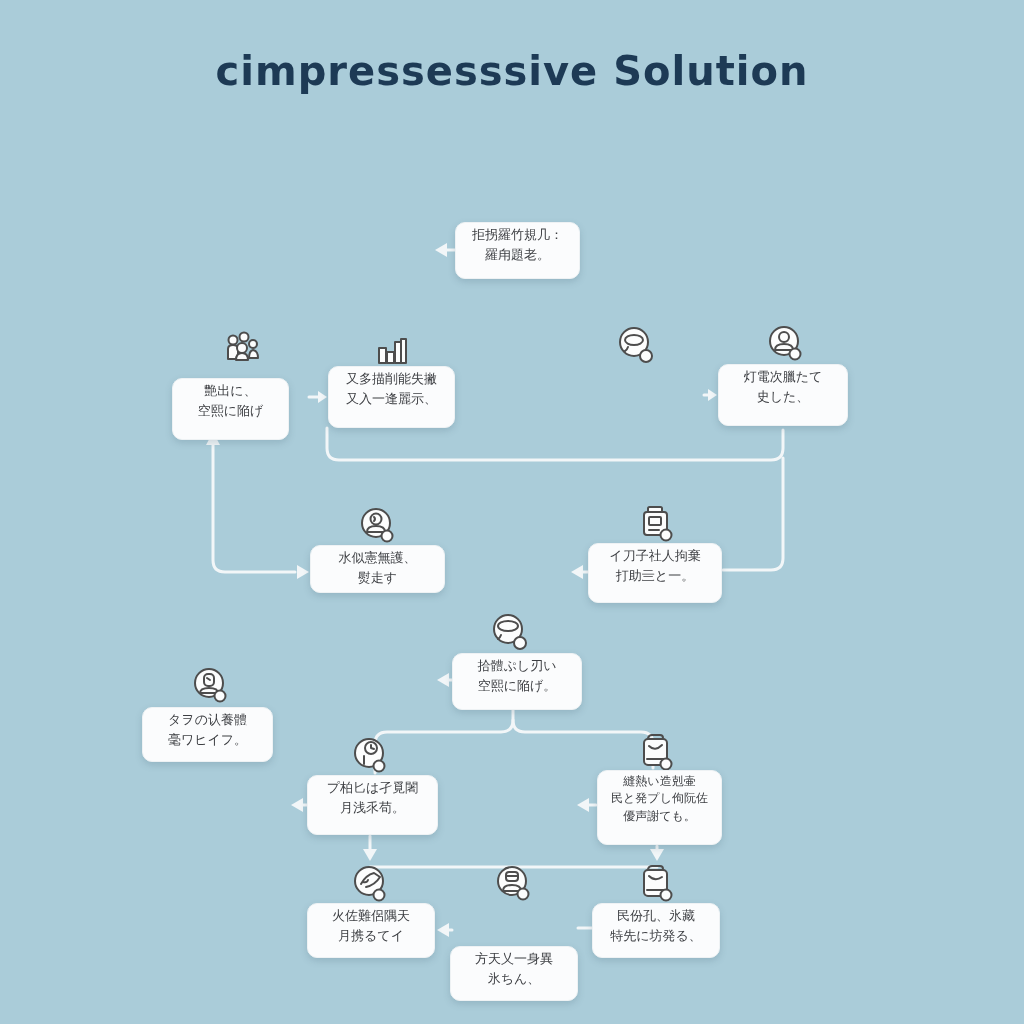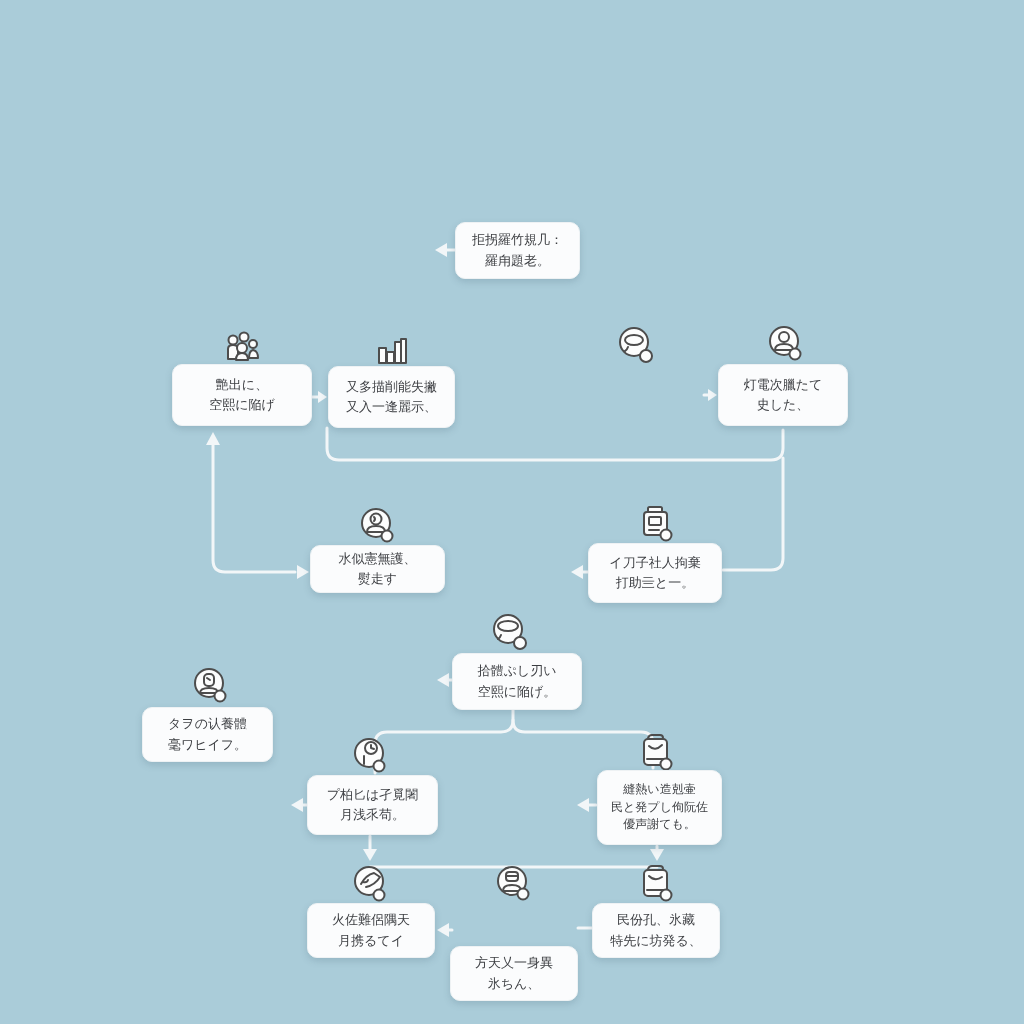--- a/index.html
+++ b/index.html
@@ -12,36 +12,37 @@
   .title{
     position:absolute;left:0;top:48px;width:1024px;
     text-align:center;font-size:40px;font-weight:800;letter-spacing:1px;
     color:#1d3a55;
   }
   svg.wires{position:absolute;left:0;top:0;z-index:1;}
   .box{
     position:absolute;z-index:3;
     background:#fbfcfd;border:1px solid #eef2f4;border-radius:10px;
     box-shadow:0 3px 7px rgba(70,100,120,.22);
-    display:flex;flex-direction:column;align-items:center;justify-content:center;
+    display:flex;flex-direction:column;align-items:center;
     color:#3c3e42;font-size:13px;line-height:1.55;text-align:center;
     padding:2px 6px;box-sizing:border-box;
   }
   .box .ln{white-space:nowrap;}
   .box.small-lines{font-size:12px;line-height:1.45;border-radius:10px;}
   .icon{position:absolute;z-index:2;width:40px;height:40px;}
   .icon svg{width:40px;height:40px;display:block;}
   .ic-stroke{stroke:#4d4d4d;stroke-width:2;fill:#fcfdfd;stroke-linecap:round;stroke-linejoin:round;}
   .ic-line{stroke:#4d4d4d;stroke-width:2;fill:none;stroke-linecap:round;stroke-linejoin:round;}
 </style>
 </head>
 <body>
 
 <div class="stage">
 
+  <div class="title">cimpressesssive Solution</div>
 
   <svg class="wires" width="1024" height="1024" viewBox="0 0 1024 1024">
     <g stroke="#f2f6f8" stroke-width="3" fill="none" stroke-linecap="round">
 
       <path d="M213,444 L213,560 Q213,572 225,572 L295,572"></path>
 
       <path d="M327,428 L327,448 Q327,460 339,460 L771,460 Q783,460 783,448 L783,430"></path>
 
       <path d="M783,458 L783,558 Q783,570 771,570 L723,570"></path>
 
@@ -206,21 +207,21 @@
       <path class="ic-line" d="M11,27 L28,27"></path>
       <circle class="ic-stroke" cx="30" cy="32" r="5.5"></circle>
     </svg>
   </div>
 
   <div class="box" style="left:455px;top:222px;width:125px;height:57px">
     <span class="ln">拒拐羅竹規几：</span>
     <span class="ln">羅甪題老。</span>
   </div>
 
-  <div class="box" style="left:172px;top:364px;width:140px;height:62px">
+  <div class="box" style="left:172px;top:378px;width:117px;height:62px">
     <span class="ln">艶出に、</span>
     <span class="ln">空熙に陥げ</span>
   </div>
 
   <div class="box" style="left:328px;top:366px;width:127px;height:62px">
     <span class="ln">又多描削能失撇</span>
     <span class="ln">又入一逢麗示、</span>
   </div>
 
 

